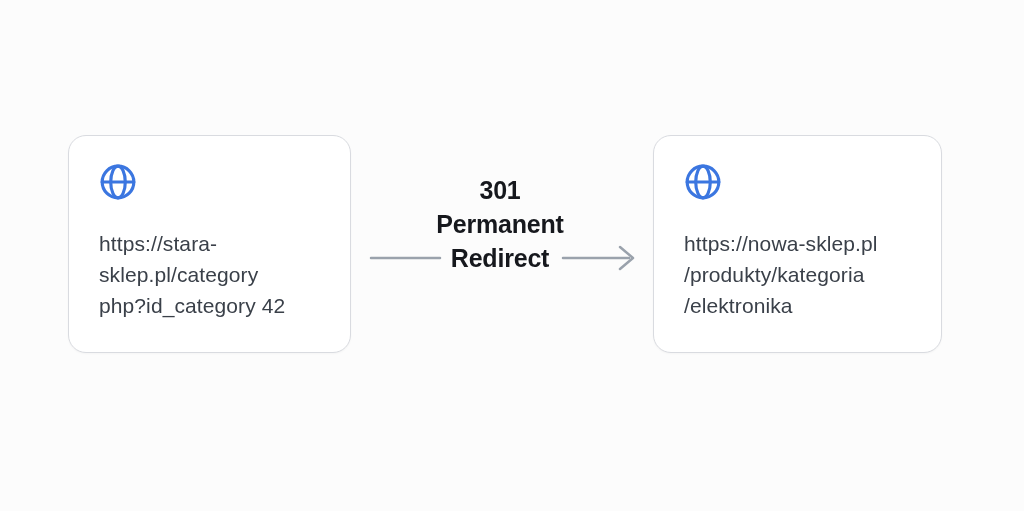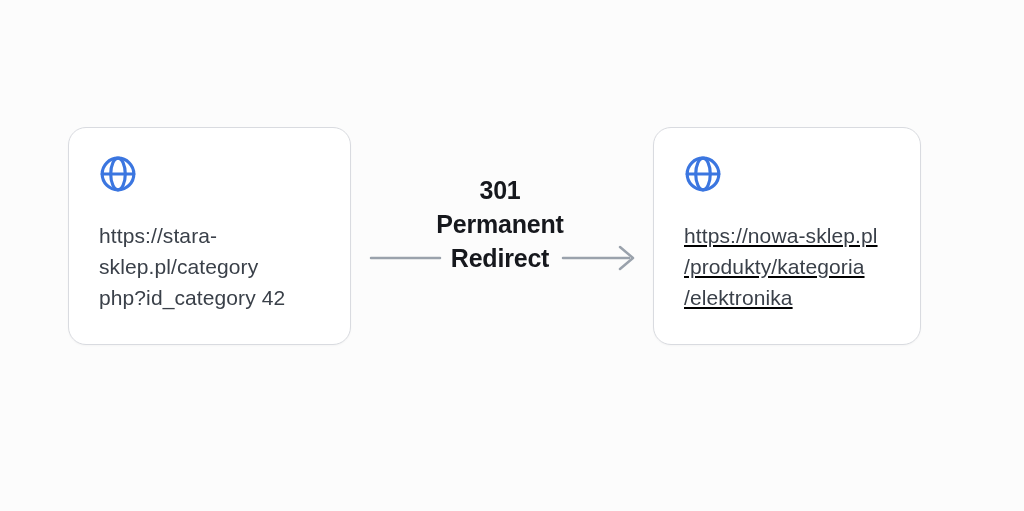--- a/index.html
+++ b/index.html
@@ -18,30 +18,30 @@
     font-family:"Liberation Sans", sans-serif;
     overflow:hidden;
   }
   .canvas{
     position:relative;
     width:1024px;
     height:511px;
   }
   .card{
     position:absolute;
-    top:127px;
+    top:135px;
     height:218px;
     background:var(--card-bg);
     border:1.5px solid var(--card-border);
     border-radius:18px;
     padding:27px 30px;
     box-shadow:0 1px 2px rgba(0,0,0,0.03);
   }
   .card-left{ left:68px;  width:283px; }
-  .card-right{ left:653px; width:268px;text-decoration:underline; }
+  .card-right{ left:653px; width:289px; }
   .globe{
     display:block;
     width:38px;
     height:38px;
     color:var(--globe-blue);
   }
   .url{
     margin-top:27px;
     font-size:21px;
     line-height:31px;

